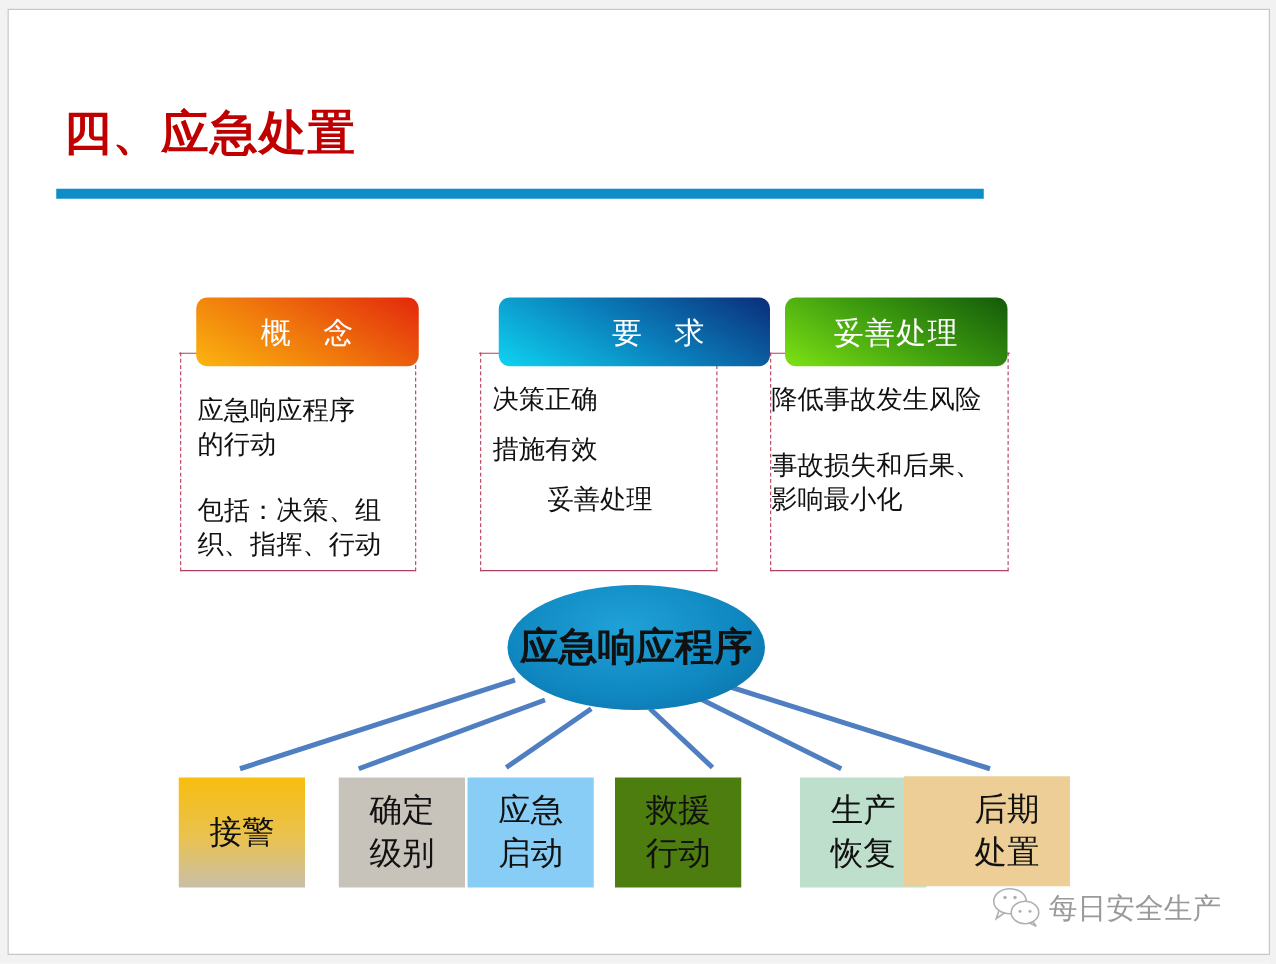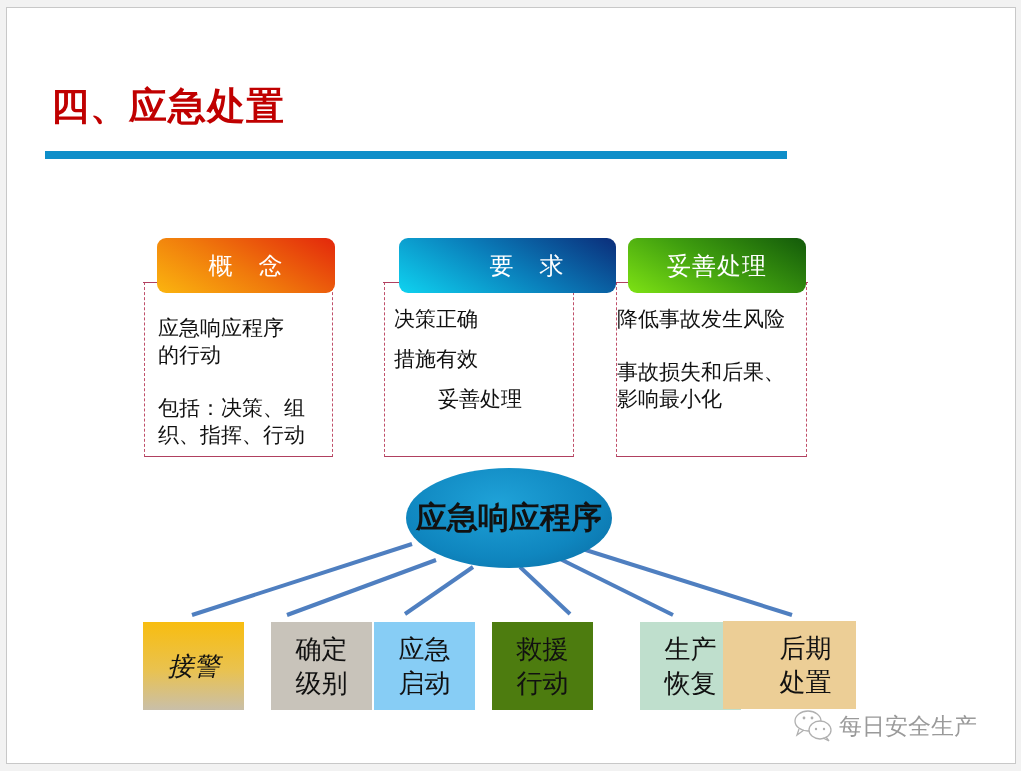--- a/index.html
+++ b/index.html
@@ -151,21 +151,21 @@
 <div class="card-body" style="left:616px; width:191px;"></div>
 <div class="card-head head-green" style="left:628px;">妥善处理</div>
 <div class="card-text" style="left:617px; top:306px;">降低事故发生风险</div>
 <div class="card-text" style="left:617px; top:359px;">事故损失和后果、
 影响最小化</div>
 
 <div class="hub">
   <span>应急响应程序</span>
 </div>
 
-<div class="step" style="left:143px; background:linear-gradient(180deg,#f8bd10 0%, #e9c250 55%, #c9bfa9 100%);font-style:italic;">接警</div>
+<div class="step" style="left:143px; background:linear-gradient(180deg,#f8bd10 0%, #e9c250 55%, #c9bfa9 100%);">接警</div>
 <div class="step" style="left:259px; background:#c8c3ba;margin-left:12px;">确定
 级别</div>
 <div class="step" style="left:374px; background:#87cdf5;">应急
 启动</div>
 <div class="step" style="left:492px; background:#4d7c0f;">救援
 行动</div>
 <div class="step" style="left:607px; background:#bfdfcd;margin-left:33px;">生产
 恢复</div>
 <div class="step" style="left:723px; top:621px; background:#ecce96;padding-left:32px;">后期
 处置</div>

